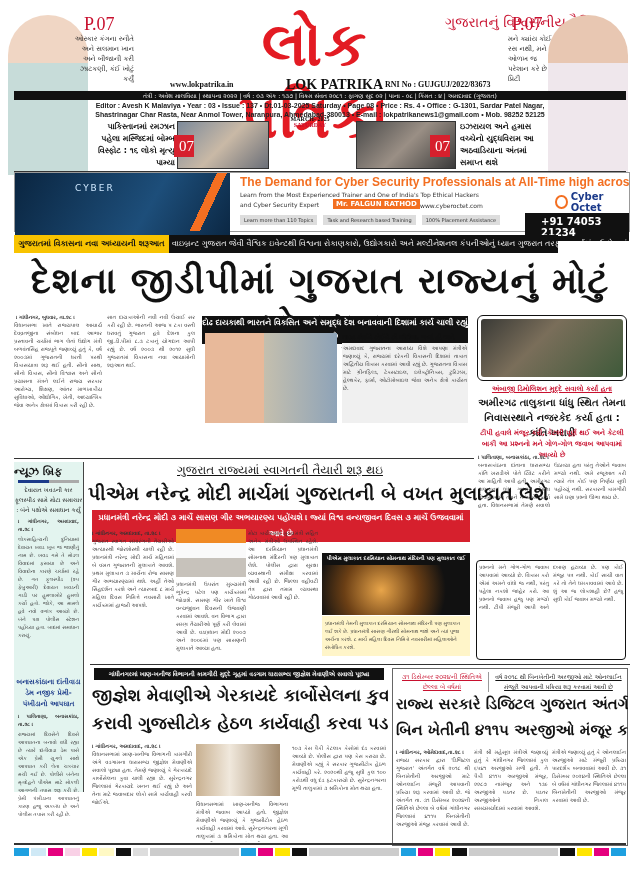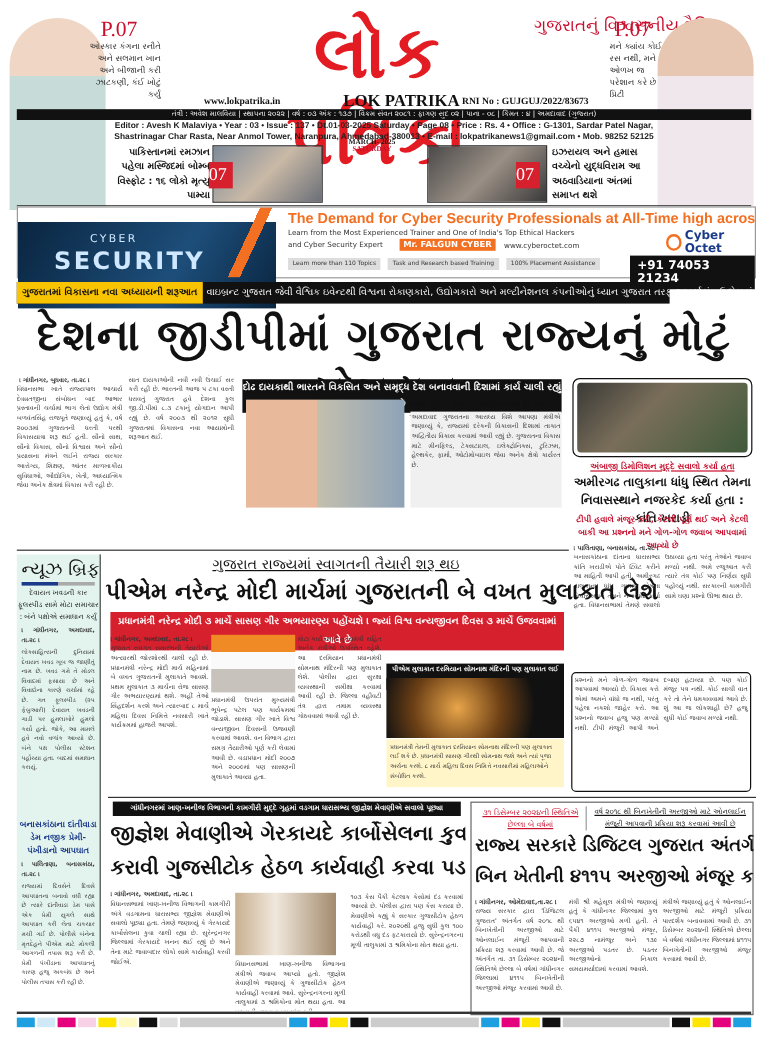--- a/index.html
+++ b/index.html
@@ -13,47 +13,47 @@
 .teaser-small{font-size:7px;line-height:10px;color:#222}
 .logo{left:175px;top:8px;width:280px;height:72px;color:#e31b23;font-size:60px;font-weight:bold;text-align:center;line-height:72px;letter-spacing:2px}
 .tagline{left:445px;top:14px;font-size:14px;color:#c8102e}
 .url{left:170px;top:80px;font-size:8px;font-family:"Liberation Serif",serif;font-weight:bold}
 .lokp{left:286px;top:77px;font-size:14px;font-family:"Liberation Serif",serif;font-weight:bold}
 .rni{left:385px;top:80px;font-size:8px;font-family:"Liberation Serif",serif;font-weight:bold}
 .blackbar{left:14px;top:91px;width:612px;height:9px;background:#111;color:#fff;font-size:6px;text-align:center;line-height:9px}
 .infoline{left:90px;width:460px;text-align:center;font-size:7px;font-weight:bold;color:#222;font-family:"Liberation Sans",sans-serif}
 .teaserbox{font-size:8px;line-height:12px;text-align:right;font-weight:bold}
 .thumb{border:1px solid #333}
-.badge07{background:#d6202d;color:#fff;font-family:"Liberation Serif",serif;font-size:15px;width:20px;height:22px;text-align:left;line-height:22px}
+.badge07{background:#d6202d;color:#fff;font-family:"Liberation Serif",serif;font-size:15px;width:20px;height:22px;text-align:right;line-height:22px}
 .datebox{left:275px;top:116px;width:70px;height:54px;text-align:center}
 .datebig{font-family:"Liberation Serif",serif;font-weight:bold;color:#1b3a8a;font-size:34px;line-height:34px}
 .datesm{font-family:"Liberation Serif",serif;font-size:6px;font-weight:bold}
 .datered{font-family:"Liberation Serif",serif;font-size:6px;font-weight:bold;color:#c8102e}
 .hr{background:#333;height:1px}
 .ad{left:14px;top:172px;width:616px;height:60px;border:1px solid #999;background:#fff}
-.ad-left{left:0;top:12px;width:215px;height:72px;background:linear-gradient(120deg,#0a2540,#1d4e7a 60%,#0a2540);color:#cfe8ff}
+.ad-left{left:0;top:0;width:215px;height:72px;background:linear-gradient(120deg,#0a2540,#1d4e7a 60%,#0a2540);color:#cfe8ff}
 .ad-slash{left:175px;top:0;width:40px;height:58px;background:linear-gradient(115deg,transparent 40%,#f36f21 40% 55%,transparent 55%)}
 .ad-head{color:#f36f21;font-weight:bold;font-size:12px;font-family:"Liberation Sans",sans-serif}
 .ad-text{font-size:6px;color:#333}
 .ad-name{background:#f36f21;color:#fff;font-size:7px;font-weight:bold;padding:1px 3px}
 .ad-pill{background:#ddd;font-size:5px;padding:2px 4px;color:#333}
-.ad-phone{background:#111;color:#fff;font-size:10px;font-weight:bold;padding:3px 6px}
+.ad-phone{background:#111;color:#fff;font-size:10px;font-weight:bold;padding:3px 16px}
 .strap{left:14px;top:235px;width:544px;height:18px;background:#111}
 .strap-y{left:0;top:0;width:155px;height:18px;background:#f8c300;color:#111;font-size:8px;font-weight:bold;line-height:18px;text-align:center}
 .strap-w{left:158px;top:0;width:455px;height:18px;color:#fff;font-size:8px;line-height:18px;white-space:nowrap;overflow:hidden}
 .bighead{left:10px;top:258px;width:620px;font-size:36px;font-weight:bold;line-height:46px;text-align:center;letter-spacing:1px;color:#111}
 .col-text{font-size:5.3px;line-height:8px;color:#333;text-align:justify;overflow:hidden}
 .subhead-bar{background:#111;color:#fff;font-size:8px;line-height:14px;text-align:center;font-weight:bold}
 .imgbox{background:linear-gradient(135deg,#b9a18a,#d8c3b2 50%,#8a9cb0)}
 .boxround{border:1.5px solid #111;border-radius:6px}
 .underline-red{color:#c8102e;font-size:7px;text-decoration:underline;text-align:center}
 .blackhead{font-size:10px;font-weight:bold;text-align:center;line-height:15px}
 .redsub{color:#c8102e;font-size:7px;font-weight:bold;text-align:center;line-height:11px}
 .newsbrief{left:14px;top:462px;width:70px;height:330px;background:#e3f4ef;border-right:1px solid #444}
-.nb-title{font-size:15px;font-weight:normal;text-align:right;padding-top:3px}
+.nb-title{font-size:11px;font-weight:bold;text-align:left;padding-top:3px}
 .nb-bar{height:3px;background:linear-gradient(90deg,#1b3a8a 50%,#aaa 50%);margin:2px 4px}
 .nb-text{font-size:5px;line-height:8px;padding:2px 4px;color:#333;text-align:justify}
 .nb-head{font-size:7px;font-weight:bold;text-align:center;color:#1b3a8a;line-height:11px}
 .redband{background:#d6202d;color:#fff;font-size:8px;font-weight:bold;line-height:16px;text-align:center}
 .capbox{background:#fff5c9;font-size:5px;line-height:8px;padding:3px;color:#333}
 .colorbar{left:14px;top:848px;width:612px;height:8px;display:flex;gap:2px}
 .colorbar span{flex:1}
 </style>
 </head>
 <body>
@@ -87,27 +87,26 @@
 </div>
 
 <div class="abs thumb imgbox" style="left:356px;top:121px;width:100px;height:48px;background:linear-gradient(135deg,#4a4a4a,#9a8f85 50%,#3a3a3a)"></div>
 <div class="abs badge07" style="left:430px;top:135px">07</div>
 <div class="abs teaserbox" style="left:460px;top:121px;width:80px;text-align:left">ઇઝરાયલ અને હમાસ વચ્ચેનો યુદ્ધવિરામ આ અઠવાડિયાના અંતમાં સમાપ્ત થશે</div>
 <div class="abs hr" style="left:14px;top:171px;width:612px"></div>
 
 <div class="abs ad">
   <div class="abs ad-left">
     <div class="abs" style="left:60px;top:10px;font-size:9px;letter-spacing:2px">CYBER</div>
-    <div class="abs" style="left:30px;top:20px;font-size:20px;font-weight:bold;letter-spacing:2px">SECURITY</div>
   </div>
   <div class="abs ad-slash"></div>
   <div class="abs ad-head" style="left:225px;top:2px;width:390px;white-space:nowrap;overflow:hidden">The Demand for Cyber Security Professionals at All-Time high across the world.</div>
   <div class="abs ad-text" style="left:225px;top:18px">Learn from the Most Experienced Trainer and One of India's Top Ethical Hackers</div>
   <div class="abs ad-text" style="left:225px;top:28px">and Cyber Security Expert</div>
-  <div class="abs ad-name" style="left:318px;top:26px">Mr. FALGUN CYBER</div>
+  <div class="abs ad-name" style="left:318px;top:26px">Mr. FALGUN RATHOD</div>
   <div class="abs ad-text" style="left:405px;top:29px">www.cyberoctet.com</div>
   <div class="abs" style="left:225px;top:42px;display:flex;gap:6px">
     <span class="ad-pill">Learn more than 110 Topics</span>
     <span class="ad-pill">Task and Research based Training</span>
     <span class="ad-pill">100% Placement Assistance</span>
   </div>
   <div class="abs" style="left:540px;top:18px;display:flex;align-items:center;gap:3px">
     <span style="width:14px;height:14px;border:2px solid #f36f21;border-radius:50%;display:inline-block"></span>
     <span style="font-size:10px;font-weight:bold;color:#1b3a8a">Cyber Octet</span>
   </div>

